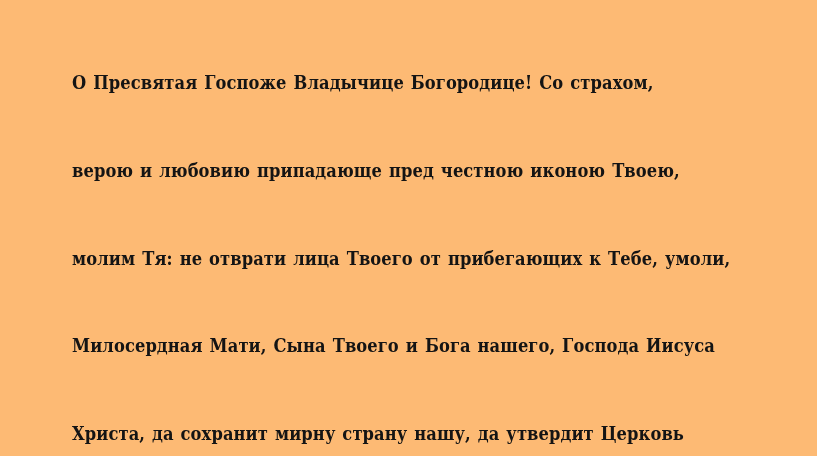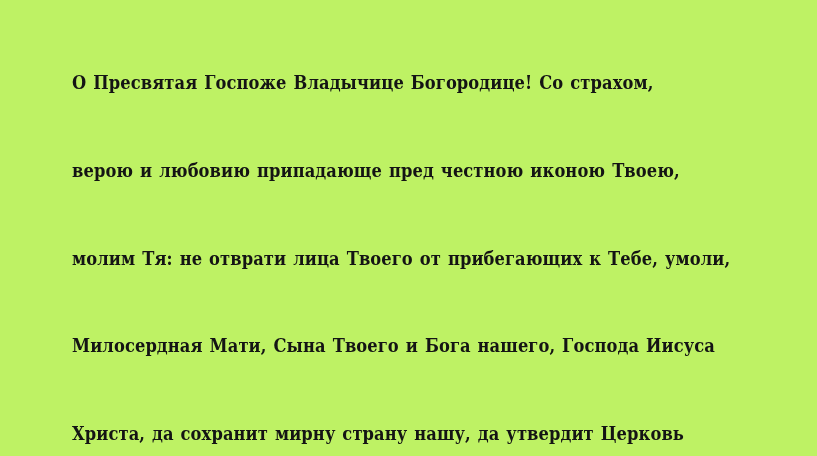--- a/index.html
+++ b/index.html
@@ -10,21 +10,21 @@
     width: 817px;
     height: 456px;
     background: #ffffff;
     font-family: "Liberation Serif", serif;
     overflow: hidden;
   }
   .page {
     position: relative;
     width: 817px;
     height: 456px;
-    background: #bef264;
+    background: #fdba74;
     box-sizing: border-box;
     padding: 10px 56px 0 72px;
   }
   .prayer-text {
     font-family: "DejaVu Serif", serif;
     font-size: 18.4px;
     line-height: 29.2px;
     color: #141414;
     letter-spacing: 0.1px;
     word-spacing: 1.2px;

